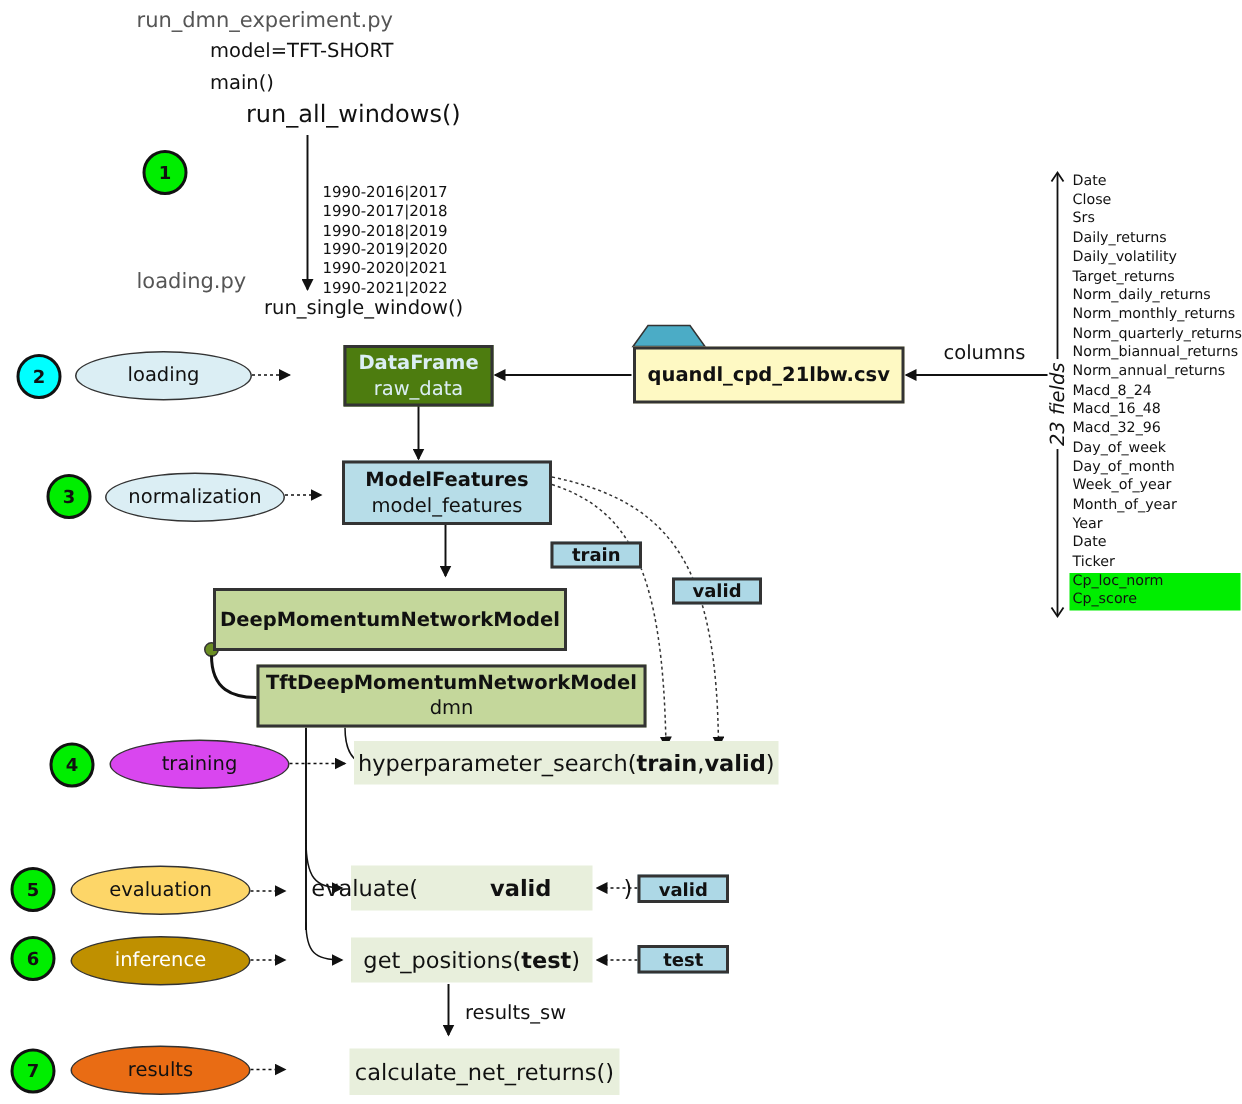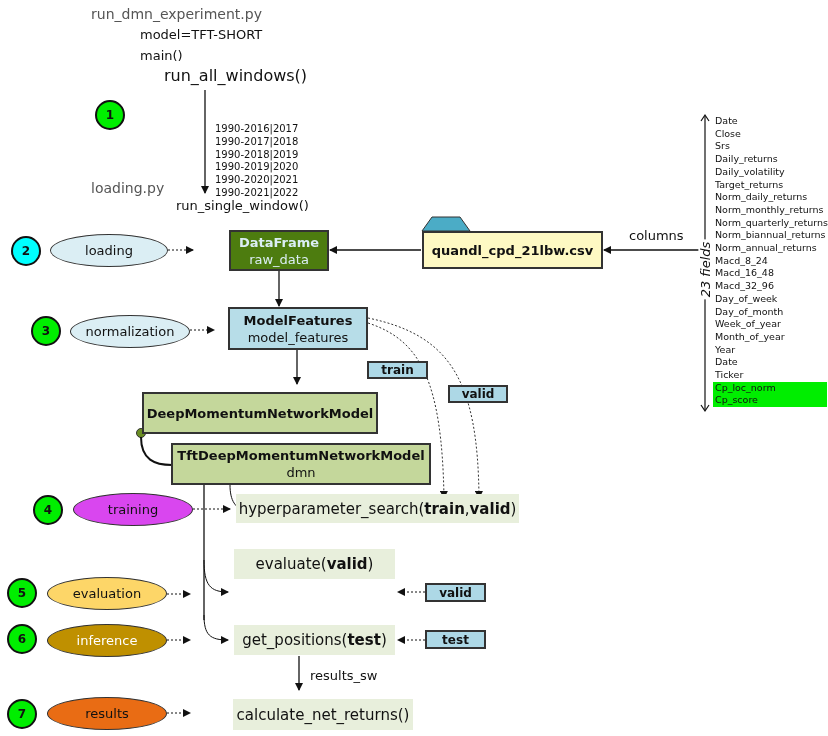--- a/index.html
+++ b/index.html
@@ -139,21 +139,21 @@
   <span>dmn</span>
 </div>
 
 <div class="fn" style="left:236px;top:494px;width:283px;height:29px;">
   <span>hyperparameter_search(</span>
     <span class="b">train</span>
     <span>, </span>
     <span class="b">valid</span>
     <span>)</span>
 </div>
-<div class="fn" style="left:234px;top:549px;width:161px;height:30px;">
+<div class="fn" style="left:234px;top:577px;width:161px;height:30px;gap:48px;">
   <span>evaluate(</span>
     <span class="b">valid</span>
     <span>)</span>
 </div>
 <div class="fn" style="left:234px;top:625px;width:161px;height:30px;">
   <span>get_positions(</span>
     <span class="b">test</span>
     <span>)</span>
 </div>
 <div class="t" style="left:310px;top:668px;">results_sw</div>

